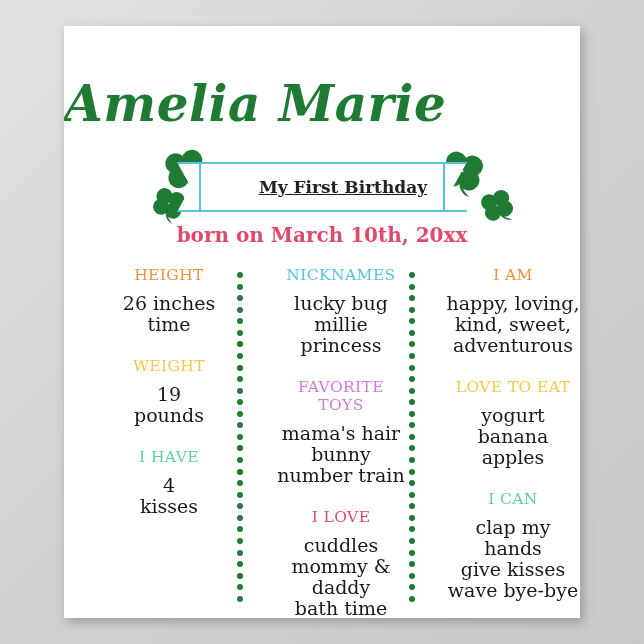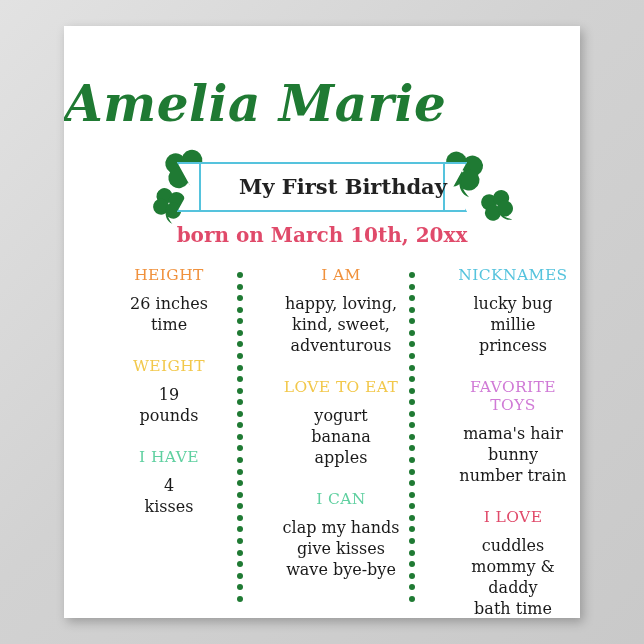--- a/index.html
+++ b/index.html
@@ -79,23 +79,24 @@
   .banner-text {
     position: absolute;
     left: 22px;
     top: 0;
     width: 288px;
     height: 50px;
     line-height: 50px;
     text-align: center;
     font-family: "DejaVu Serif", serif;
     font-weight: bold;
-    font-size: 21px;
+    font-size: 17px;
     color: #222222;
     white-space: nowrap;
+    text-decoration: underline;
   }
 
   
   .born {
     position: absolute;
     left: 0;
     top: 197px;
     width: 516px;
     text-align: center;
     font-family: "DejaVu Serif", serif;
@@ -123,21 +124,21 @@
   .section { margin-bottom: 22px; padding-left: 38px; }
   .section-head {
     font-family: "DejaVu Serif", serif;
     font-size: 15.5px;
     font-weight: normal;
     letter-spacing: 0.4px;
     margin-bottom: 9px;
   }
   .section-item {
     font-family: "DejaVu Serif", serif;
-    font-size: 16px;
+    font-size: 19px;
     color: #1a1a1a;
     line-height: 21px;
   }
 
   
   .dots {
     position: absolute;
     top: 246px;
     width: 8px;
     height: 330px;
@@ -279,54 +280,54 @@
             <div class="section-item">pounds</div>
           </div>
           <div class="section">
             <div class="section-head" style="color: rgb(95, 208, 160);">I HAVE</div>
             <div class="section-item">4</div>
             <div class="section-item">kisses</div>
           </div>
         </div>
         <div class="col">
           <div class="section">
+            <div class="section-head" style="color: rgb(85, 195, 221);">NICKNAMES</div>
+            <div class="section-item">lucky bug</div>
+            <div class="section-item">millie</div>
+            <div class="section-item">princess</div>
+          </div>
+          <div class="section">
+            <div class="section-head" style="color: rgb(208, 122, 214);">FAVORITE TOYS</div>
+            <div class="section-item">mama's hair</div>
+            <div class="section-item">bunny</div>
+            <div class="section-item">number train</div>
+          </div>
+          <div class="section">
+            <div class="section-head" style="color: rgb(224, 74, 106);">I LOVE</div>
+            <div class="section-item">cuddles</div>
+            <div class="section-item">mommy &amp; daddy</div>
+            <div class="section-item">bath time</div>
+          </div>
+        </div>
+        <div class="col">
+          <div class="section">
             <div class="section-head" style="color: rgb(240, 145, 60);">I AM</div>
             <div class="section-item">happy, loving,</div>
             <div class="section-item">kind, sweet,</div>
             <div class="section-item">adventurous</div>
           </div>
           <div class="section">
             <div class="section-head" style="color: rgb(242, 200, 75);">LOVE TO EAT</div>
             <div class="section-item">yogurt</div>
             <div class="section-item">banana</div>
             <div class="section-item">apples</div>
           </div>
           <div class="section">
             <div class="section-head" style="color: rgb(95, 208, 160);">I CAN</div>
             <div class="section-item">clap my hands</div>
             <div class="section-item">give kisses</div>
             <div class="section-item">wave bye-bye</div>
           </div>
         </div>
-        <div class="col">
-          <div class="section">
-            <div class="section-head" style="color: rgb(85, 195, 221);">NICKNAMES</div>
-            <div class="section-item">lucky bug</div>
-            <div class="section-item">millie</div>
-            <div class="section-item">princess</div>
-          </div>
-          <div class="section">
-            <div class="section-head" style="color: rgb(208, 122, 214);">FAVORITE TOYS</div>
-            <div class="section-item">mama's hair</div>
-            <div class="section-item">bunny</div>
-            <div class="section-item">number train</div>
-          </div>
-          <div class="section">
-            <div class="section-head" style="color: rgb(224, 74, 106);">I LOVE</div>
-            <div class="section-item">cuddles</div>
-            <div class="section-item">mommy &amp; daddy</div>
-            <div class="section-item">bath time</div>
-          </div>
-        </div>
       </div>
 
   </div>
 </div>
 
 </body></html>

